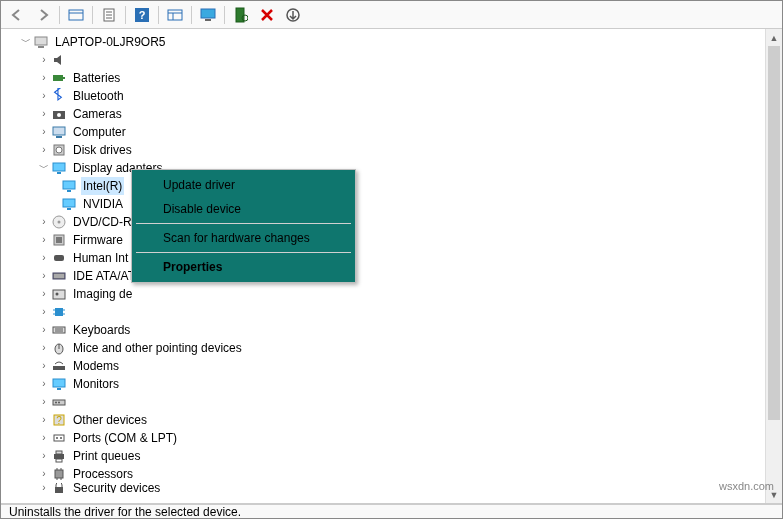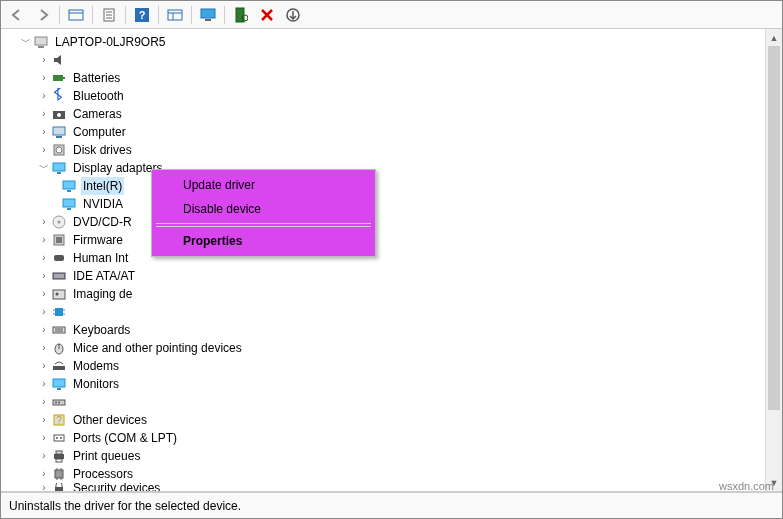--- a/index.html
+++ b/index.html
@@ -16,22 +16,22 @@
   .lbl { padding: 0 2px; }
   .sel { background: #cce8ff; }
   .indent1 { padding-left: 18px; }
   .indent2 { padding-left: 36px; }
   .indent3 { padding-left: 46px; }
   .scrollbar { width: 17px; background: #f0f0f0; border-left: 1px solid #ddd; position: relative; }
   .sbarrow { height: 17px; display: flex; align-items: center; justify-content: center; color: #666; font-size: 9px; }
   .sbtrack { position: absolute; top: 17px; bottom: 17px; left: 0; right: 0; }
   .sbthumb { position: absolute; left: 2px; right: 2px; top: 0; height: 85%; background: #cdcdcd; }
   .sbarrow.bottom { position: absolute; bottom: 0; left: 0; right: 0; }
-  .status { height: 26px; border-top: 1px solid #ccc; display: flex; align-items: center; padding: 0 8px; font-size: 12px; background: #f9f9f9; justify-content: space-between; }
-  .ctxmenu { position: absolute; left: 130px; top: 168px; width: 225px; background: #d946ef; border: 1px solid #bdbdbd; box-shadow: 2px 2px 4px rgba(0,0,0,0.3); z-index: 10; padding: 3px; margin-left: 20px; }
+  .status { height: 14px; border-top: 1px solid #ccc; display: flex; align-items: center; padding: 0 8px; font-size: 12px; background: #f9f9f9; justify-content: space-between; }
+  .ctxmenu { position: absolute; left: 130px; top: 168px; width: 225px; background: #0f766e; border: 1px solid #bdbdbd; box-shadow: 2px 2px 4px rgba(0,0,0,0.3); z-index: 10; padding: 3px; }
   .mitem { height: 24px; display: flex; align-items: center; padding-left: 28px; cursor: default; font-size: 12px; position: relative; }
   .mitem.hl { background: #cce8ff; }
   .mitem.hl-box { outline: 3px solid #d60000; outline-offset: -1px; }
   .msep { height: 1px; background: #d0d0d0; margin: 2px 1px; }
   .mitem.bold { font-weight: bold; }
   svg { display: block; }
   .watermark { position: absolute; bottom: 26px; right: 8px; font-size: 11px; color: #888; }
 </style>
 </head>
 <body>
@@ -387,20 +387,21 @@
         <div class="sbthumb"></div>
       </div>
       <div class="sbarrow bottom">▼</div>
     </div>
   </div>
 
   <div class="ctxmenu" id="ctxmenu">
       <div class="mitem">Update driver</div>
       <div class="mitem">Disable device</div>
       <div class="msep"></div>
+      <div class="mitem">Scan for hardware changes</div>
       <div class="msep"></div>
       <div class="mitem bold">Properties</div>
     </div>
 
   <div class="status">
     <span>Uninstalls the driver for the selected device.</span>
   </div>
 
   <div class="watermark">wsxdn.com</div>
 

